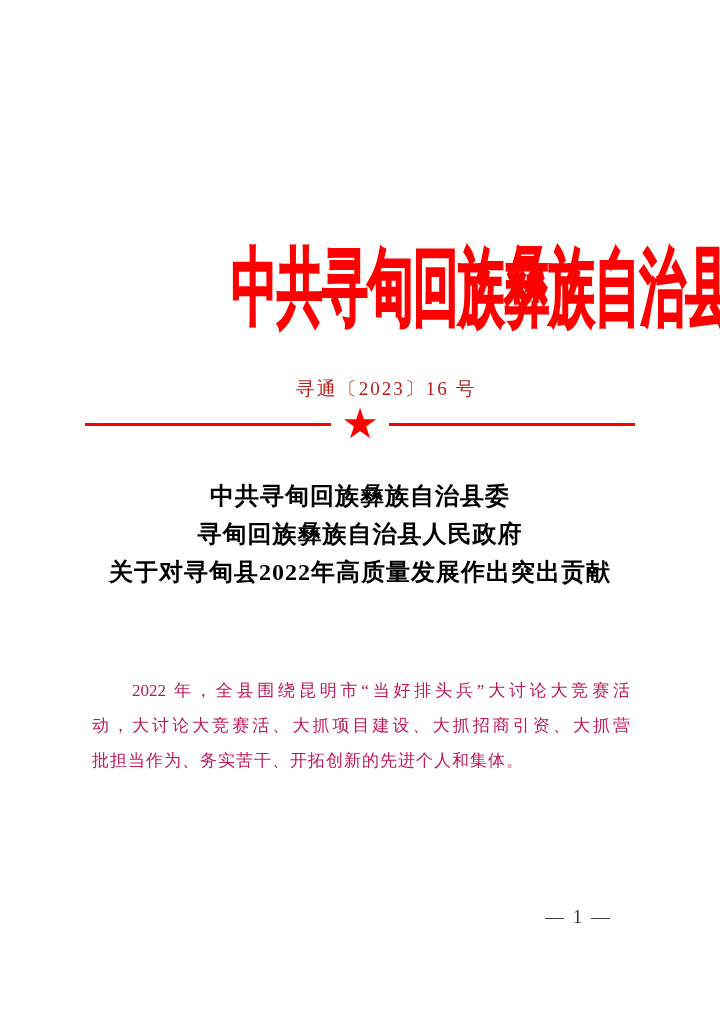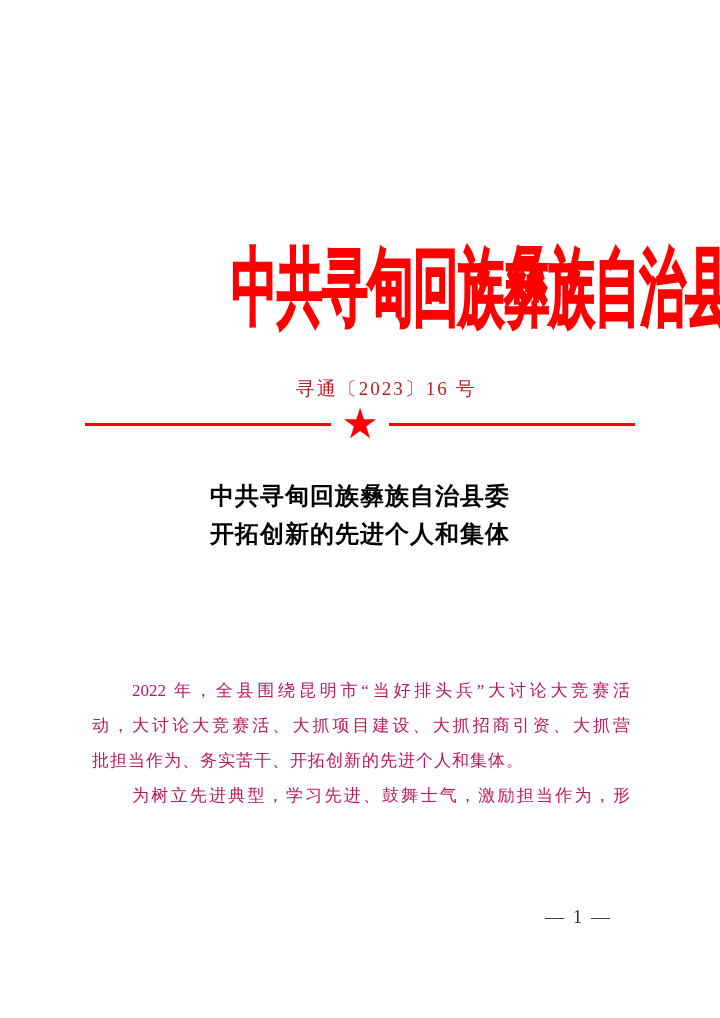--- a/index.html
+++ b/index.html
@@ -123,25 +123,25 @@
   <div class="doc-number">寻通〔2023〕16 号</div>
 
   <div class="divider">
     <div class="divider-line"></div>
     <div class="star">★</div>
     <div class="divider-line"></div>
   </div>
 
   <div class="title-block">
     <div class="title-line">中共寻甸回族彝族自治县委</div>
-    <div class="title-line">开拓创新的先进个人和集体</div>
+    <div class="title-line">寻甸回族彝族自治县人民政府</div>
+    <div class="title-line">关于对寻甸县2022年高质量发展作出突出贡献</div>
   </div>
 
   <div class="body-text">
     <div class="bline indent">2022 年，全县围绕昆明市“当好排头兵”大讨论大竞赛活</div>
     <div class="bline">动，大讨论大竞赛活、大抓项目建设、大抓招商引资、大抓营</div>
     <div class="bline plain">批担当作为、务实苦干、开拓创新的先进个人和集体。</div>
-    <div class="bline indent">为树立先进典型，学习先进、鼓舞士气，激励担当作为，形</div>
   </div>
 
   <div class="page-number">— 1 —</div>
 
 </div>
 
 </body></html>

